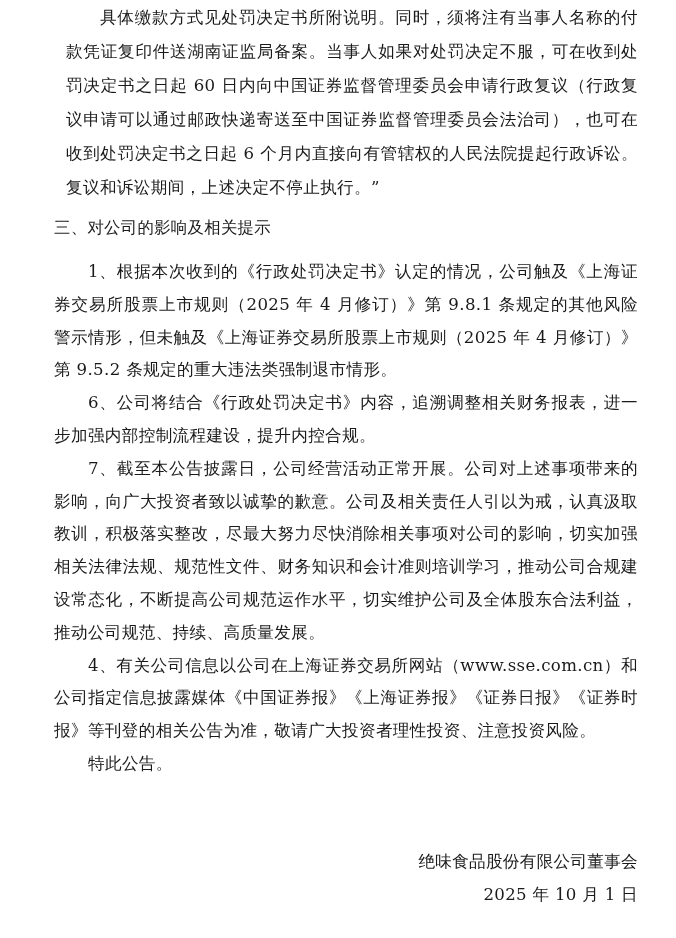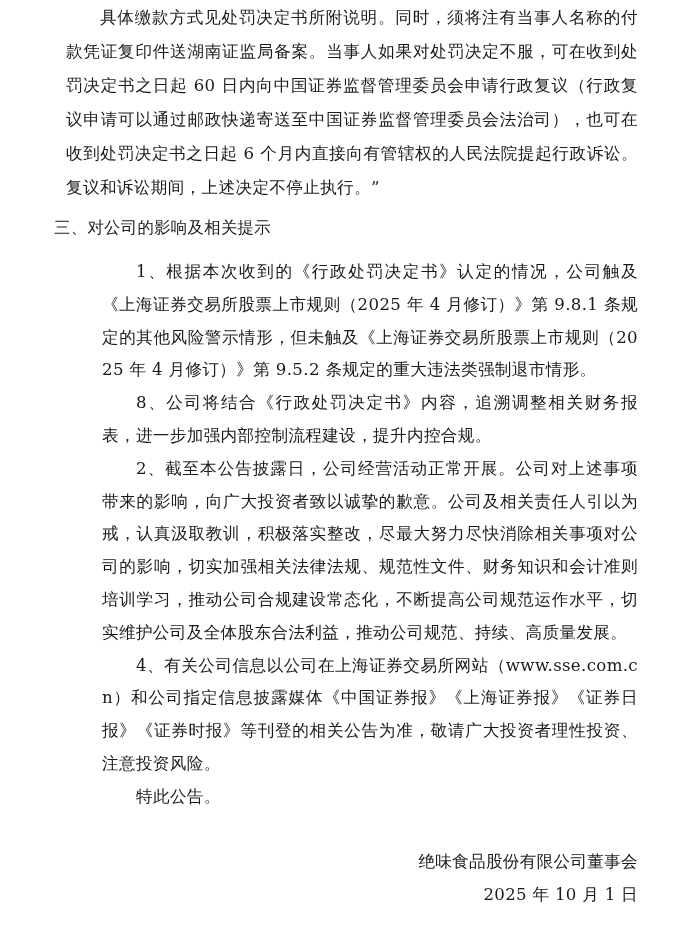--- a/index.html
+++ b/index.html
@@ -5,36 +5,36 @@
   html, body { margin: 0; padding: 0; background: #ffffff; }
   body { width: 676px; height: 938px; position: relative; overflow: hidden;
          font-family: "DejaVu Serif", "Liberation Serif", serif; color: #1a1a1a; }
   .page { position: absolute; left: 54px; top: 0; width: 584px; }
   .para { font-size: 16.6px; text-align: justify; text-align-last: left;
           margin: 0; letter-spacing: 0.35px; word-break: break-all; }
   .indent { text-indent: 34px; }
   .top { position: absolute; top: 1px; line-height: 34px; margin-left: 12px; }
   .heading { position: absolute; top: 214px; font-family: "DejaVu Sans", "Liberation Sans", sans-serif;
              font-size: 16.4px; line-height: 28px; margin: 0; font-weight: normal; letter-spacing: 0.3px; text-align: right; }
-  .body { position: absolute; top: 256px; line-height: 32.8px; margin-left: 48px; }
+  .body { position: absolute; top: 256px; line-height: 32.8px; }
   .sig { position: absolute; right: 38px; font-size: 16.6px; letter-spacing: 0.3px; }
   .sig1 { top: 851px; }
   .sig2 { top: 884px; margin-left: 48px; }
 </style>
 </head>
 <body>
 
 <div class="page">
   <p class="para indent top">具体缴款方式见处罚决定书所附说明。同时，须将注有当事人名称的付款凭证复印件送湖南证监局备案。当事人如果对处罚决定不服，可在收到处罚决定书之日起 60 日内向中国证券监督管理委员会申请行政复议（行政复议申请可以通过邮政快递寄送至中国证券监督管理委员会法治司），也可在收到处罚决定书之日起 6 个月内直接向有管辖权的人民法院提起行政诉讼。复议和诉讼期间，上述决定不停止执行。”</p>
 
   <h2 class="heading">三、对公司的影响及相关提示</h2>
 
   <div class="body">
     <p class="para indent">1、根据本次收到的《行政处罚决定书》认定的情况，公司触及《上海证券交易所股票上市规则（2025 年 4 月修订）》第 9.8.1 条规定的其他风险警示情形，但未触及《上海证券交易所股票上市规则（2025 年 4 月修订）》第 9.5.2 条规定的重大违法类强制退市情形。</p>
-    <p class="para indent">8、公司将结合《行政处罚决定书》内容，追溯调整相关财务报表，进一步加强内部控制流程建设，提升内控合规。</p>
-    <p class="para indent">2、截至本公告披露日，公司经营活动正常开展。公司对上述事项带来的影响，向广大投资者致以诚挚的歉意。公司及相关责任人引以为戒，认真汲取教训，积极落实整改，尽最大努力尽快消除相关事项对公司的影响，切实加强相关法律法规、规范性文件、财务知识和会计准则培训学习，推动公司合规建设常态化，不断提高公司规范运作水平，切实维护公司及全体股东合法利益，推动公司规范、持续、高质量发展。</p>
+    <p class="para indent">6、公司将结合《行政处罚决定书》内容，追溯调整相关财务报表，进一步加强内部控制流程建设，提升内控合规。</p>
+    <p class="para indent">7、截至本公告披露日，公司经营活动正常开展。公司对上述事项带来的影响，向广大投资者致以诚挚的歉意。公司及相关责任人引以为戒，认真汲取教训，积极落实整改，尽最大努力尽快消除相关事项对公司的影响，切实加强相关法律法规、规范性文件、财务知识和会计准则培训学习，推动公司合规建设常态化，不断提高公司规范运作水平，切实维护公司及全体股东合法利益，推动公司规范、持续、高质量发展。</p>
     <p class="para indent">4、有关公司信息以公司在上海证券交易所网站（www.sse.com.cn）和公司指定信息披露媒体《中国证券报》《上海证券报》《证券日报》《证券时报》等刊登的相关公告为准，敬请广大投资者理性投资、注意投资风险。</p>
     <p class="para indent">特此公告。</p>
   </div>
 </div>
 
 <div class="sig sig1">绝味食品股份有限公司董事会</div>
 <div class="sig sig2">2025 年 10 月 1 日</div>
 
 </body></html>

